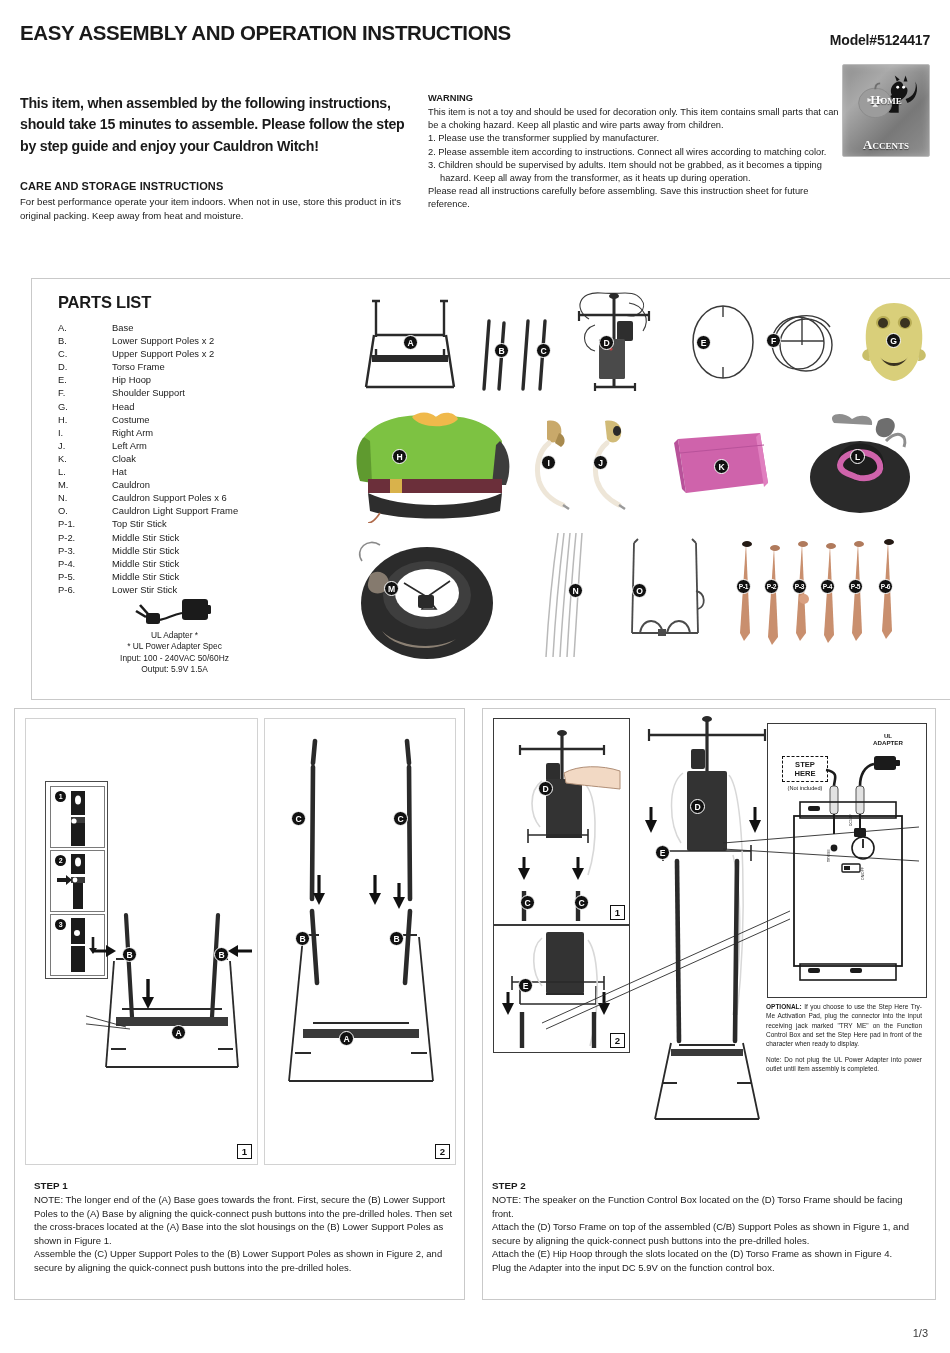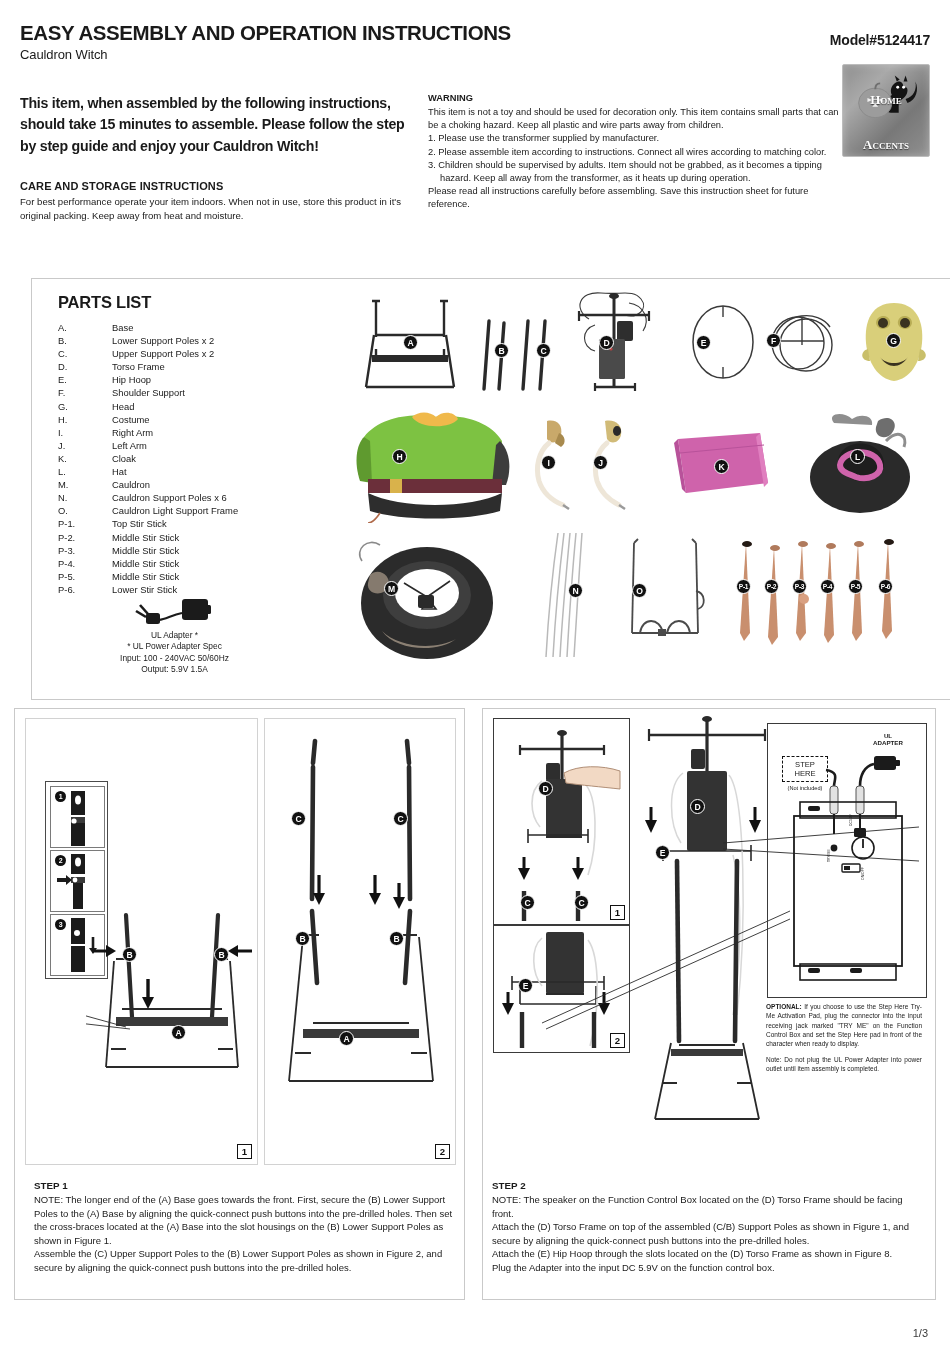--- a/index.html
+++ b/index.html
@@ -113,29 +113,28 @@
   .optional-note p.n2 { margin-top:6px; }
   .optional-note b { font-weight:bold; }
 
   .page-no { position:absolute; right:22px; bottom:14px; font-size:11px; color:#3a3a3a; }
 
   .lbl { position:absolute; font-size:6.2px; font-weight:bold; text-align:center; line-height:1.15; }
   .lbl-sm { position:absolute; font-size:5.6px; text-align:center; line-height:1.15; }
   .step-here-box {
     position:absolute; border:1.3px dashed #111; background:#fff;
     display:flex; align-items:center; justify-content:center;
-    font-size:7.6px; font-weight:normal; text-align:center; line-height:1.2;
+    font-size:7.6px; font-weight:bold; text-align:center; line-height:1.2;
   }
 </style>
 </head>
 <body>
 
 <div class="header">
   <div class="doc-title">EASY ASSEMBLY AND OPERATION INSTRUCTIONS</div>
-  <div class="doc-subtitle">Cauldron Witch</div>
   <div class="model-no">Model#5124417</div>
 
   <div class="brand-logo">
     <svg class="brand-art" viewBox="0 0 88 52">
 
       <path d="M53 10 C58 6 62 9 62 15 C64 13 66 14 66 17 C66 22 62 26 57 28 L57 40 L49 40 C45 40 42 37 42 33 C42 27 47 24 50 22 C48 18 49 13 53 10 Z" fill="#141414"></path>
       <path d="M55 8 L53 2 L58 6 Z" fill="#141414"></path>
       <path d="M62 8 L64 2 L66 8 Z" fill="#141414"></path>
       <path d="M64 26 C72 24 76 16 74 8 C78 16 75 27 66 30 Z" fill="#141414"></path>
       <circle cx="56" cy="14" r="1.5" fill="#ffffff"></circle>
@@ -770,17 +769,17 @@
 
 <div class="optional-note">
   <p><b>OPTIONAL:</b><span> If you choose to use the  Step Here Try-Me Activation Pad, plug the connector into the input receiving jack marked "TRY ME" on the Function Control Box and set the Step Here pad in front of the character when ready to display.</span></p>
   <p class="n2">Note: Do not plug the UL Power Adapter into power outlet until item assembly is completed.</p>
 </div>
 
 <div class="step-text" style="left:492px; top:1180px;">
   <h4>STEP 2</h4>
   <p>NOTE: The speaker on the Function Control Box located on the (D) Torso Frame should be facing front.</p>
   <p>Attach the (D) Torso Frame on top of the assembled (C/B) Support Poles as shown in Figure 1, and secure by aligning the quick-connect push buttons into the pre-drilled holes.</p>
-  <p>Attach the (E) Hip Hoop through the slots located on the (D) Torso Frame as shown in Figure 8.</p>
+  <p>Attach the (E) Hip Hoop through the slots located on the (D) Torso Frame as shown in Figure 4.</p>
   <p>Plug the Adapter into the input DC 5.9V on the function control box.</p>
 </div>
 
 <div class="page-no">1/3</div>
 
 </body></html>

